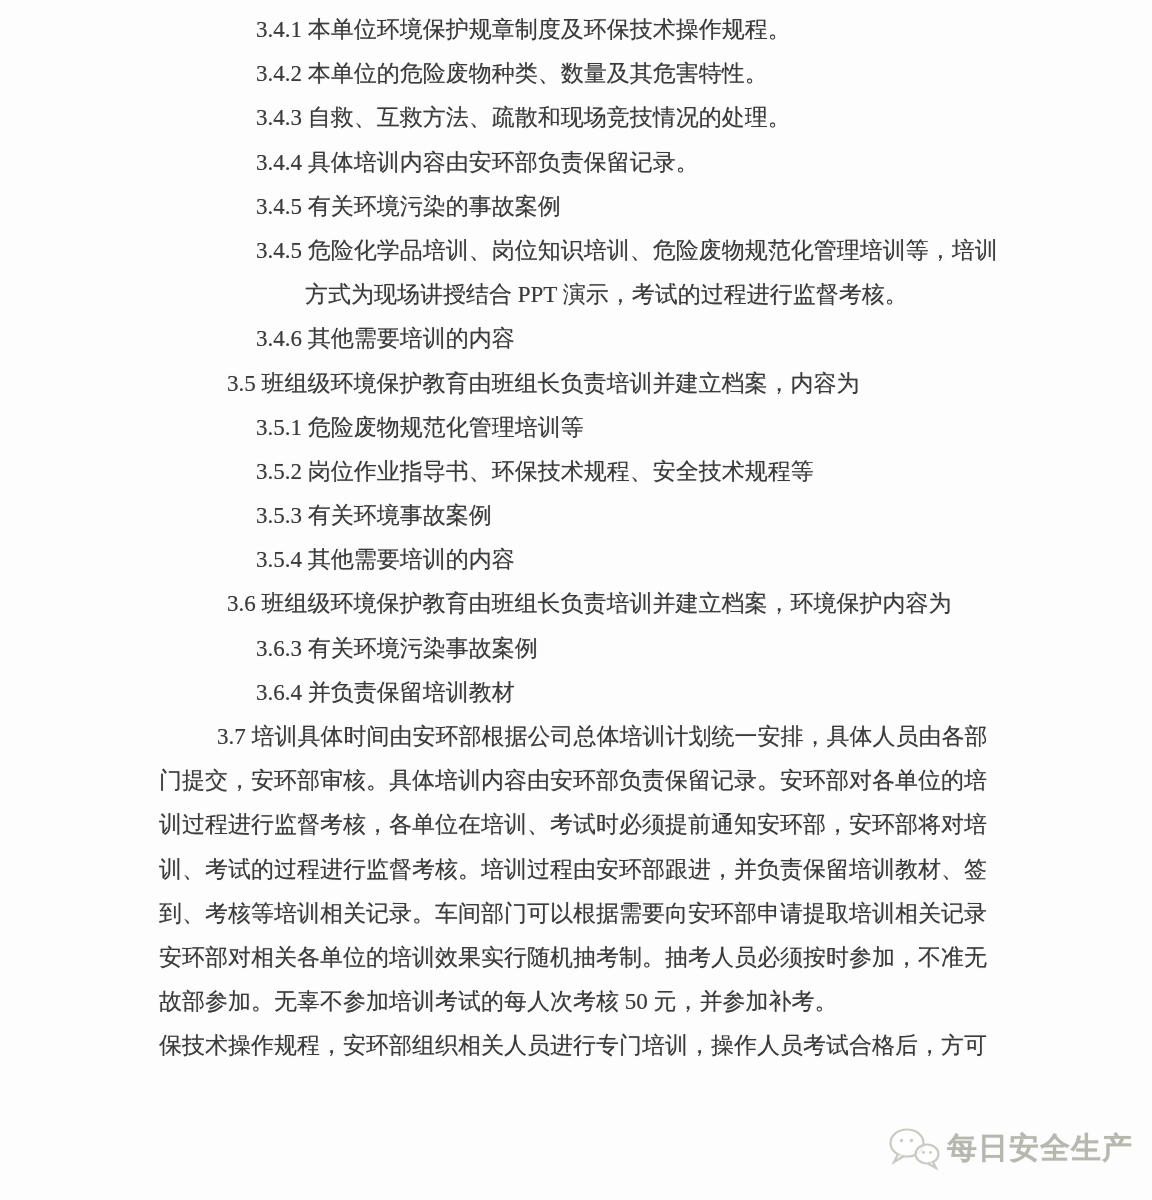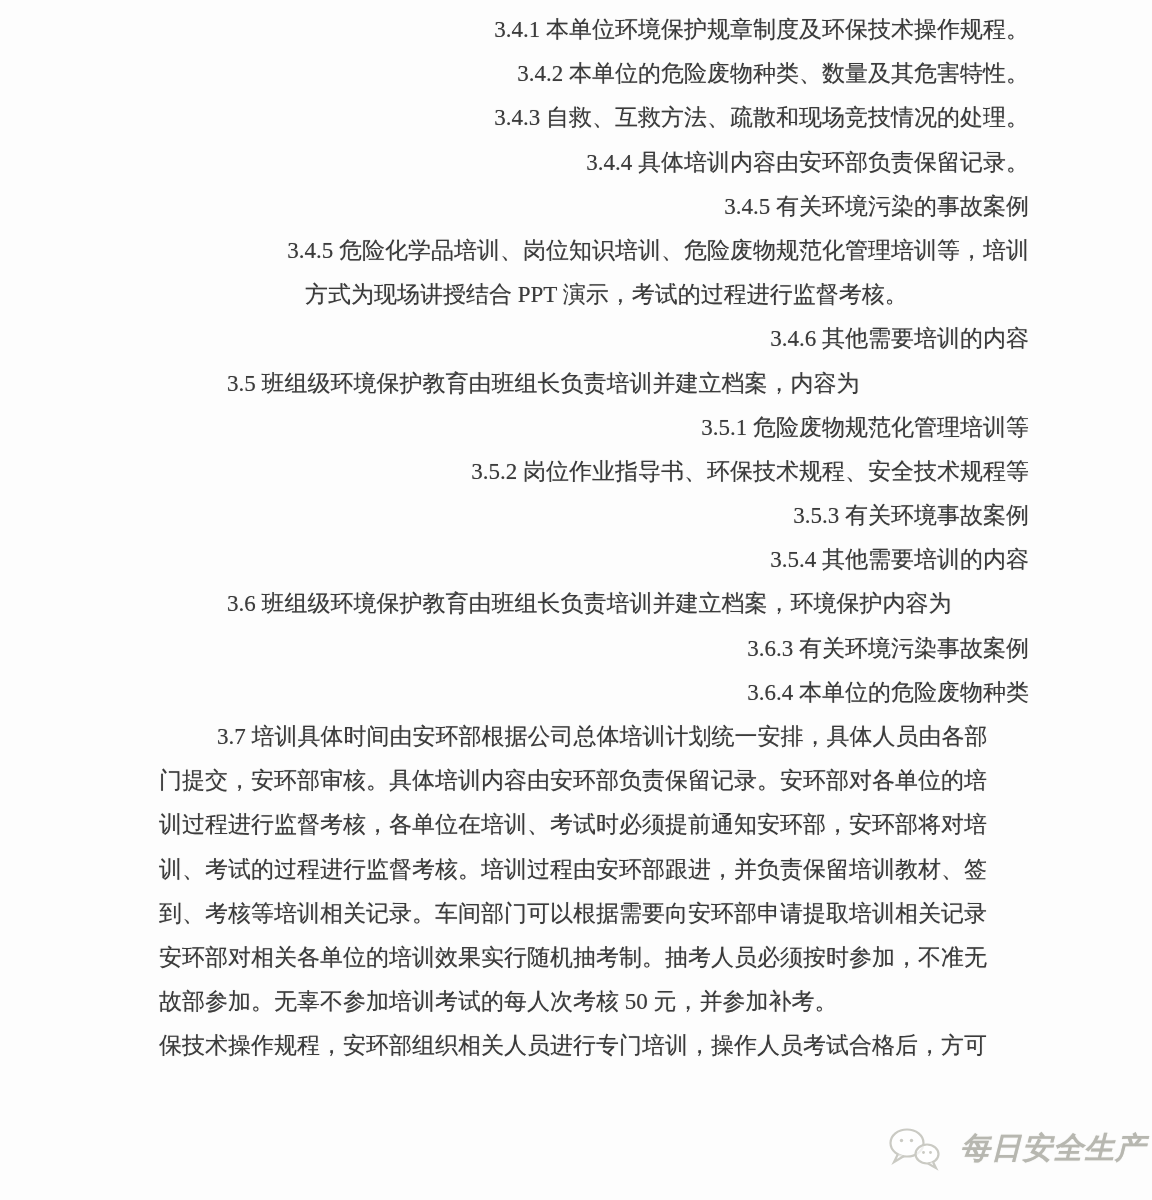--- a/index.html
+++ b/index.html
@@ -13,29 +13,29 @@
     background:#fdfdfd;color:#3b3b3b;
   }
   .doc{
     position:absolute;left:159px;top:8px;width:870px;
   }
   .line{
     height:44.2px;line-height:44.2px;
     font-size:23px;white-space:nowrap;
     text-shadow:0 0 0.7px rgba(70,70,70,0.55);
   }
-  .indent-item{padding-left:97px;text-align:right;}
+  .indent-item{padding-left:97px;}
   .indent-section{padding-left:68px;}
   .indent-cont{padding-left:146px;}
   .indent-para-first{padding-left:58px;}
   .indent-para{padding-left:0;}
   .watermark{
     position:absolute;left:886px;top:1124px;
-    display:flex;align-items:center;gap:16px;
-    opacity:0.92;pointer-events:none;font-style:italic;
+    display:flex;align-items:center;gap:3px;
+    opacity:0.92;pointer-events:none;
   }
   .watermark-text{
     font-size:30px;font-weight:700;letter-spacing:1px;
     font-family:"Liberation Serif","DejaVu Serif",serif;
     text-shadow:0 0 1px rgba(178,178,170,0.5);
     white-space:nowrap;
   }
   .wm-icon{display:block;}
 </style>
 </head>
@@ -52,21 +52,21 @@
       <div class="line indent-item">3.4.5 危险化学品培训、岗位知识培训、危险废物规范化管理培训等，培训</div>
       <div class="line indent-cont">方式为现场讲授结合 PPT 演示，考试的过程进行监督考核。</div>
       <div class="line indent-item">3.4.6 其他需要培训的内容</div>
       <div class="line indent-section">3.5 班组级环境保护教育由班组长负责培训并建立档案，内容为</div>
       <div class="line indent-item">3.5.1 危险废物规范化管理培训等</div>
       <div class="line indent-item">3.5.2 岗位作业指导书、环保技术规程、安全技术规程等</div>
       <div class="line indent-item">3.5.3 有关环境事故案例</div>
       <div class="line indent-item">3.5.4 其他需要培训的内容</div>
       <div class="line indent-section">3.6 班组级环境保护教育由班组长负责培训并建立档案，环境保护内容为</div>
       <div class="line indent-item">3.6.3 有关环境污染事故案例</div>
-      <div class="line indent-item">3.6.4 本单位的危险废物种类</div>
+      <div class="line indent-item">3.6.4 并负责保留培训教材</div>
       <div class="line indent-para-first">3.7 培训具体时间由安环部根据公司总体培训计划统一安排，具体人员由各部</div>
       <div class="line indent-para">门提交，安环部审核。具体培训内容由安环部负责保留记录。安环部对各单位的培</div>
       <div class="line indent-para">训过程进行监督考核，各单位在培训、考试时必须提前通知安环部，安环部将对培</div>
       <div class="line indent-para">训、考试的过程进行监督考核。培训过程由安环部跟进，并负责保留培训教材、签</div>
       <div class="line indent-para">到、考核等培训相关记录。车间部门可以根据需要向安环部申请提取培训相关记录</div>
       <div class="line indent-para">安环部对相关各单位的培训效果实行随机抽考制。抽考人员必须按时参加，不准无</div>
       <div class="line indent-para">故部参加。无辜不参加培训考试的每人次考核 50 元，并参加补考。</div>
       <div class="line indent-para">保技术操作规程，安环部组织相关人员进行专门培训，操作人员考试合格后，方可</div>
     </div>
 

